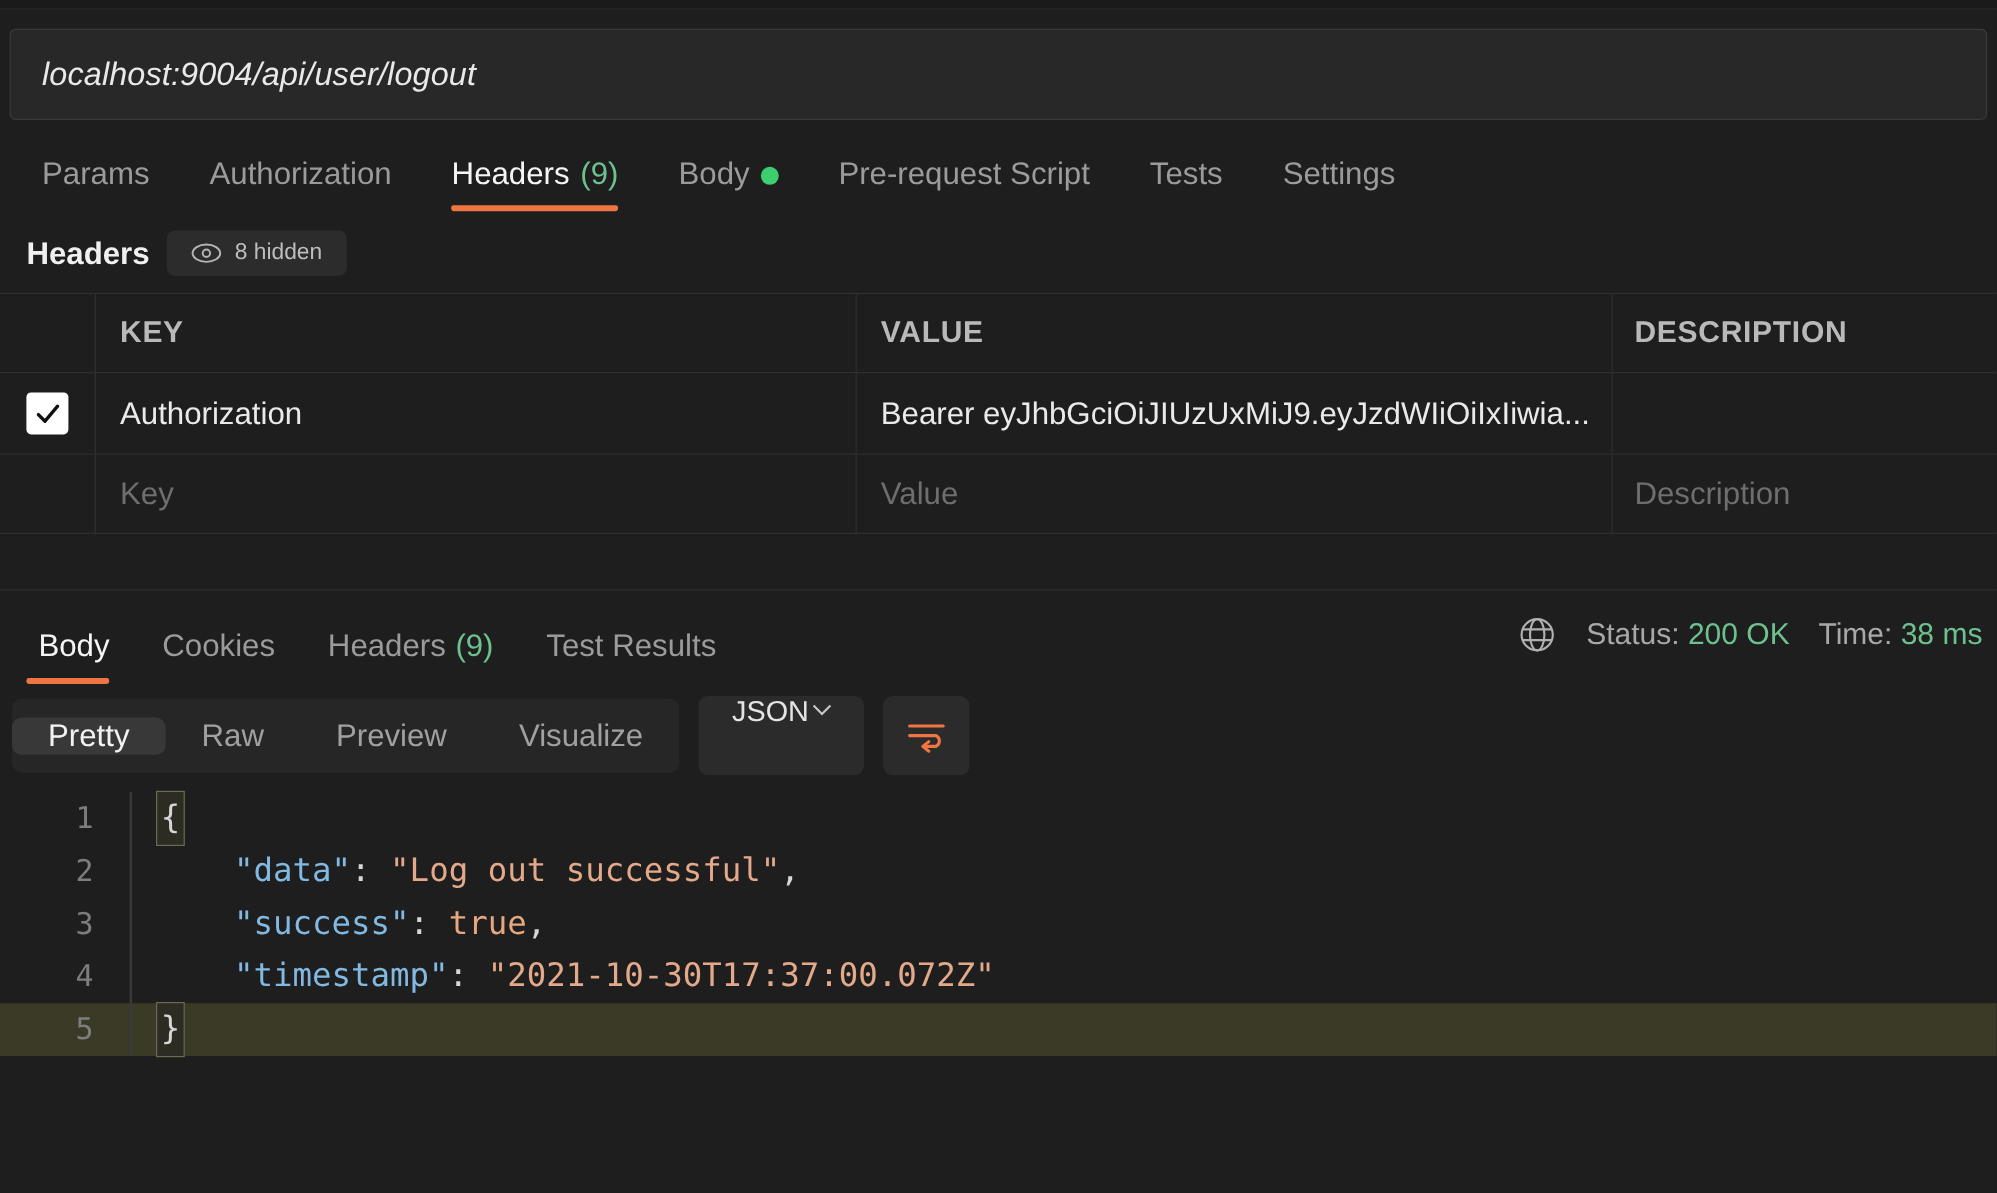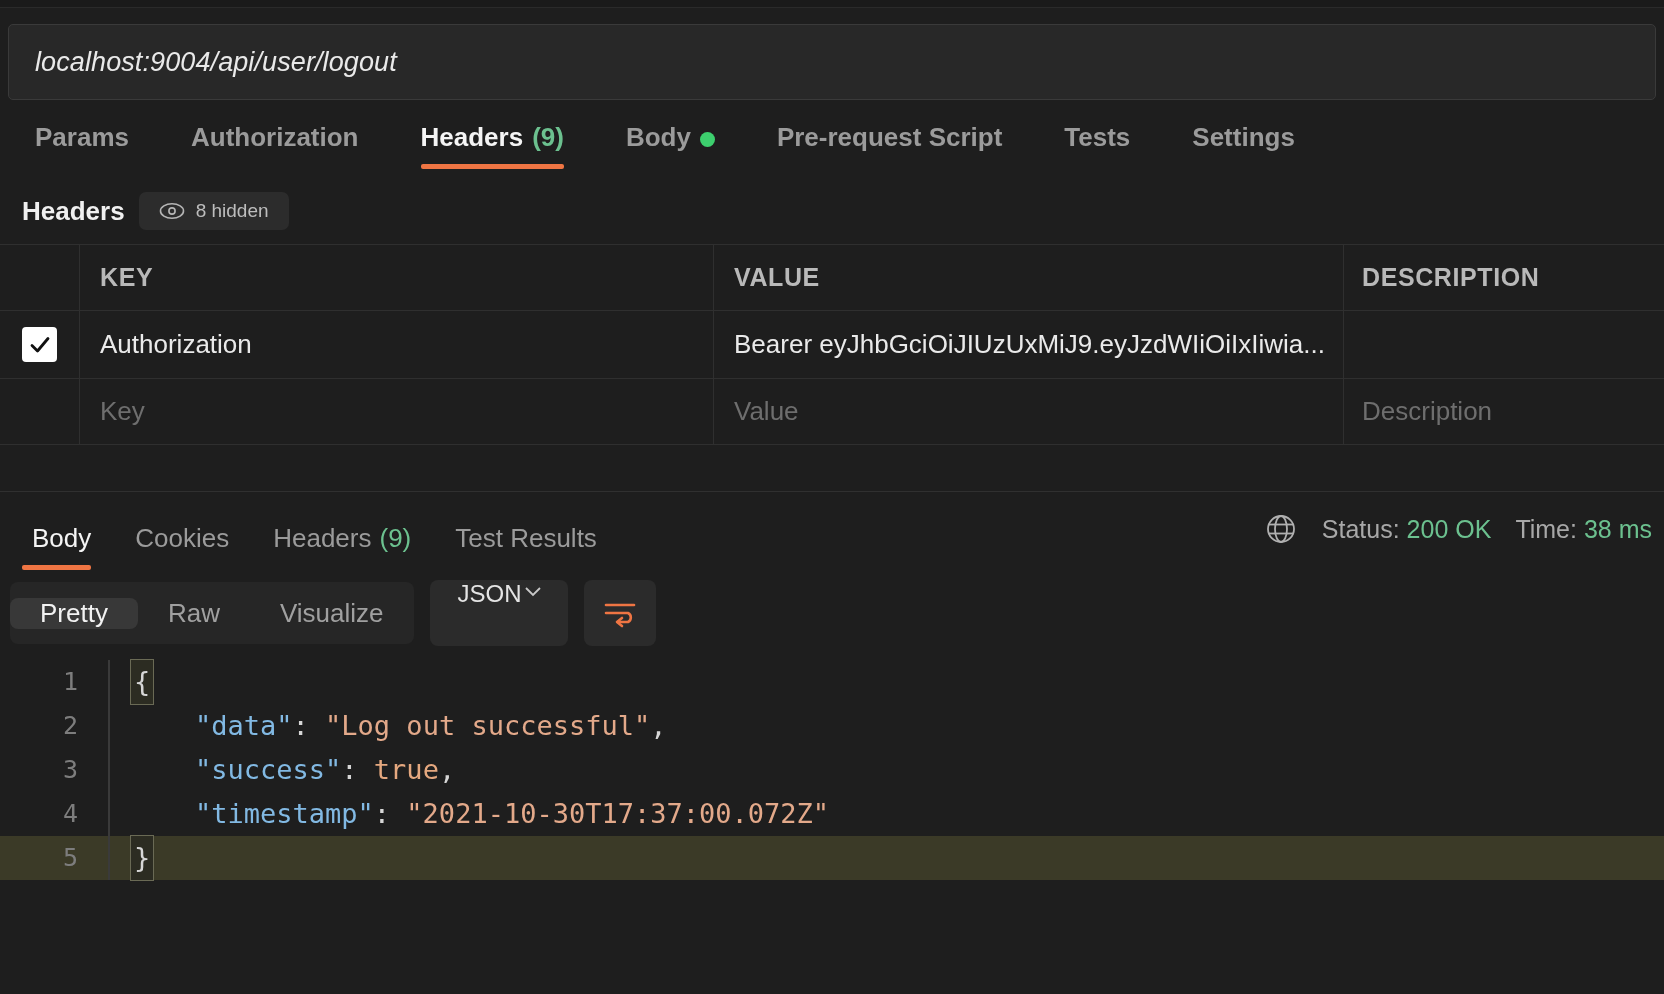--- a/index.html
+++ b/index.html
@@ -43,26 +43,25 @@
     padding-left: 26px;
     font-size: 27px;
     color: #e9e9e9;
     letter-spacing: .1px;
     font-style: italic;
   }
 
   
   .req-tabs {
     display: flex;
-    align-items: center;
-    gap: 12px;
+    align-items: flex-end;
+    gap: 0;
     padding: 0 0 0 10px;
     margin-top: 14px;
     height: 62px;
-    font-weight: bold;
   }
   .req-tab {
     position: relative;
     padding: 0 25px 16px 25px;
     font-size: 26px;
     color: #9b9b9b;
     display: flex;
     align-items: flex-end;
     gap: 9px;
     white-space: nowrap;
@@ -308,20 +307,21 @@
         <span>Time:</span>
         <b>38 ms</b>
       </span>
     </div>
   </div>
 
   <div class="fmt-row">
     <div class="seg">
       <div class="seg-item active">Pretty</div>
       <div class="seg-item">Raw</div>
+      <div class="seg-item">Preview</div>
       <div class="seg-item">Visualize</div>
     </div>
     <div class="sel">
       <span>JSON</span>
       <span class="chev">
         <svg width="22" height="22" viewBox="0 0 22 22">
             <path d="M4 8 L11 15 L18 8" fill="none" stroke="#c8c8c8" stroke-width="1.8"></path>
           </svg>
       </span>
     </div>

